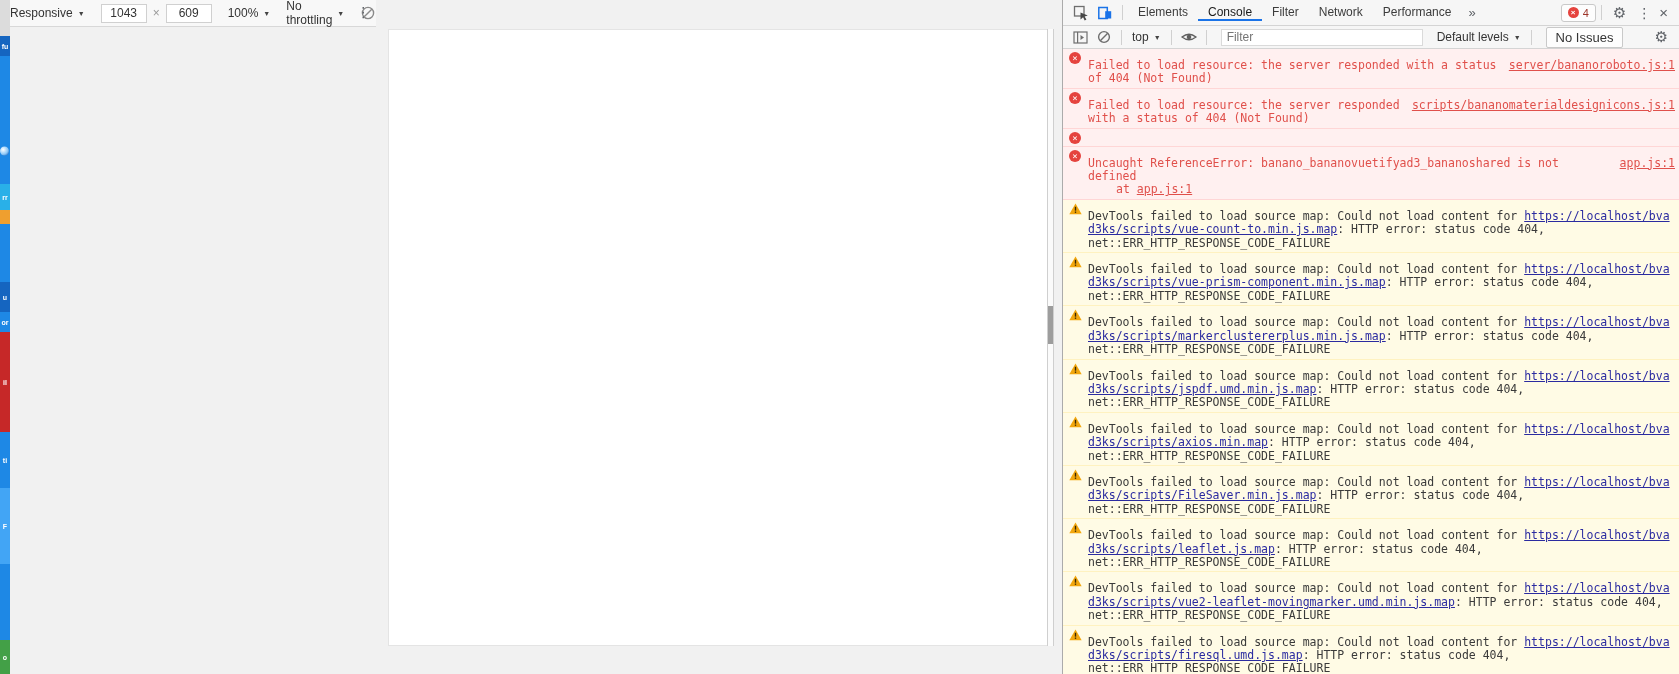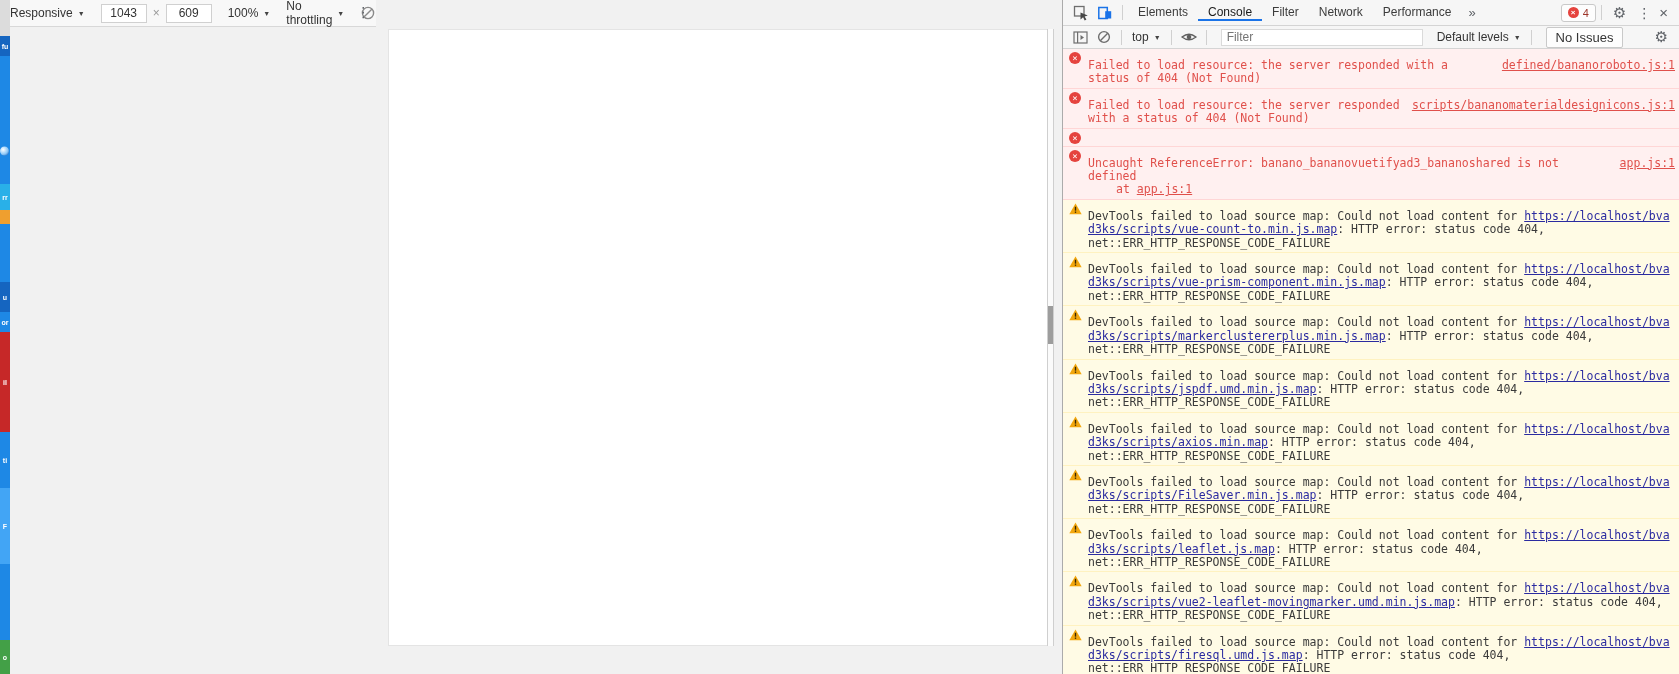--- a/index.html
+++ b/index.html
@@ -228,21 +228,21 @@
       <span class="glyph gear" style="margin-left:auto">⚙</span>
     </div>
 
     <div class="console">
         <div class="crow error">
           <span class="cicon">
             <span class="err-badge">×</span>
           </span>
           <div class="cbody">
             <div class="emsg">Failed to load resource: the server responded with a status of 404 (Not Found)</div>
-            <div class="esrc"><a class="red">defined/bananoroboto.js:1</a></div>
+            <div class="esrc"><a class="red">server/bananoroboto.js:1</a></div>
           </div>
         </div>
         <div class="crow error">
           <span class="cicon">
             <span class="err-badge">×</span>
           </span>
           <div class="cbody">
             <div class="emsg">Failed to load resource: the server responded with a status of 404 (Not Found)</div>
             <div class="esrc"><a class="red">scripts/bananomaterialdesignicons.js:1</a></div>
           </div>

